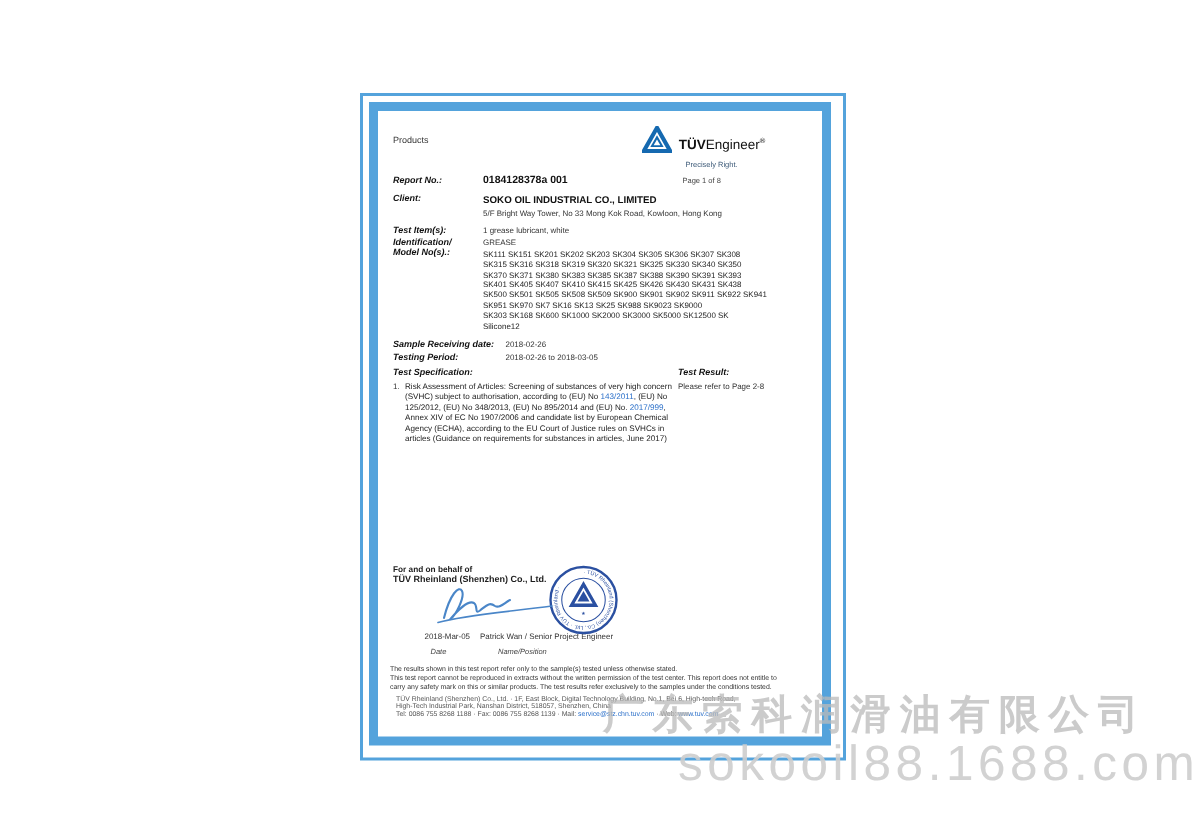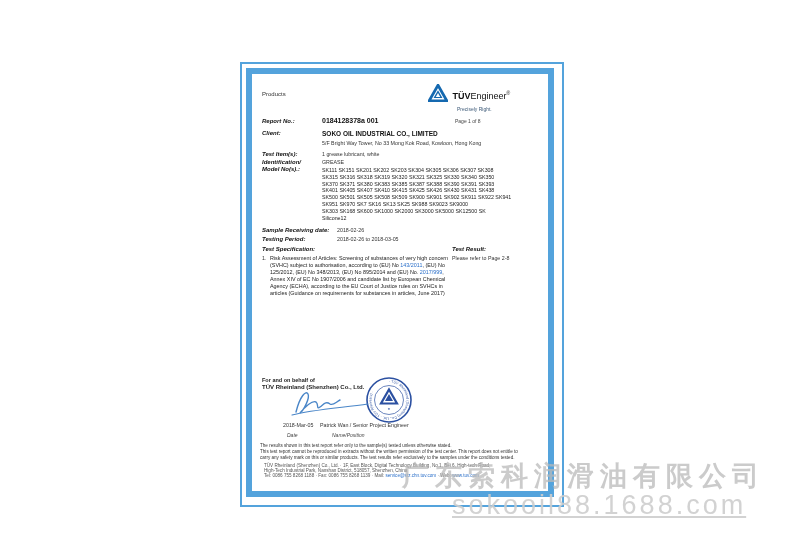--- a/index.html
+++ b/index.html
@@ -33,22 +33,22 @@
   
   .foot{font-size:4.6px;color:#333;line-height:5.8px;}
   .foot-addr{font-size:4.6px;color:#555;line-height:5.6px;}
   .link{color:var(--link-blue,#2a6fc9);}
   
   .sig-svg{position:absolute;left:38px;top:312px;z-index:4;}
   .stamp-svg{position:absolute;left:113px;top:302px;z-index:3;}
   
   .wm-cn{position:absolute;left:402px;top:458px;z-index:6;font-size:27px;font-weight:bold;
          letter-spacing:6px;color:rgba(185,185,185,0.75);white-space:nowrap;text-align:right;}
-  .wm-url{position:absolute;left:452px;top:490px;z-index:6;font-size:27px;
-          letter-spacing:3px;color:rgba(205,205,205,0.9);white-space:nowrap;text-decoration:underline;}
+  .wm-url{position:absolute;left:452px;top:490px;z-index:6;font-size:33px;
+          letter-spacing:3px;color:rgba(205,205,205,0.9);white-space:nowrap;}
 </style>
 </head>
 <body>
 
 <div class="canvas">
 
   <div class="frame-outer"></div>
   <div class="frame-inner"></div>
 
   <div class="page">

